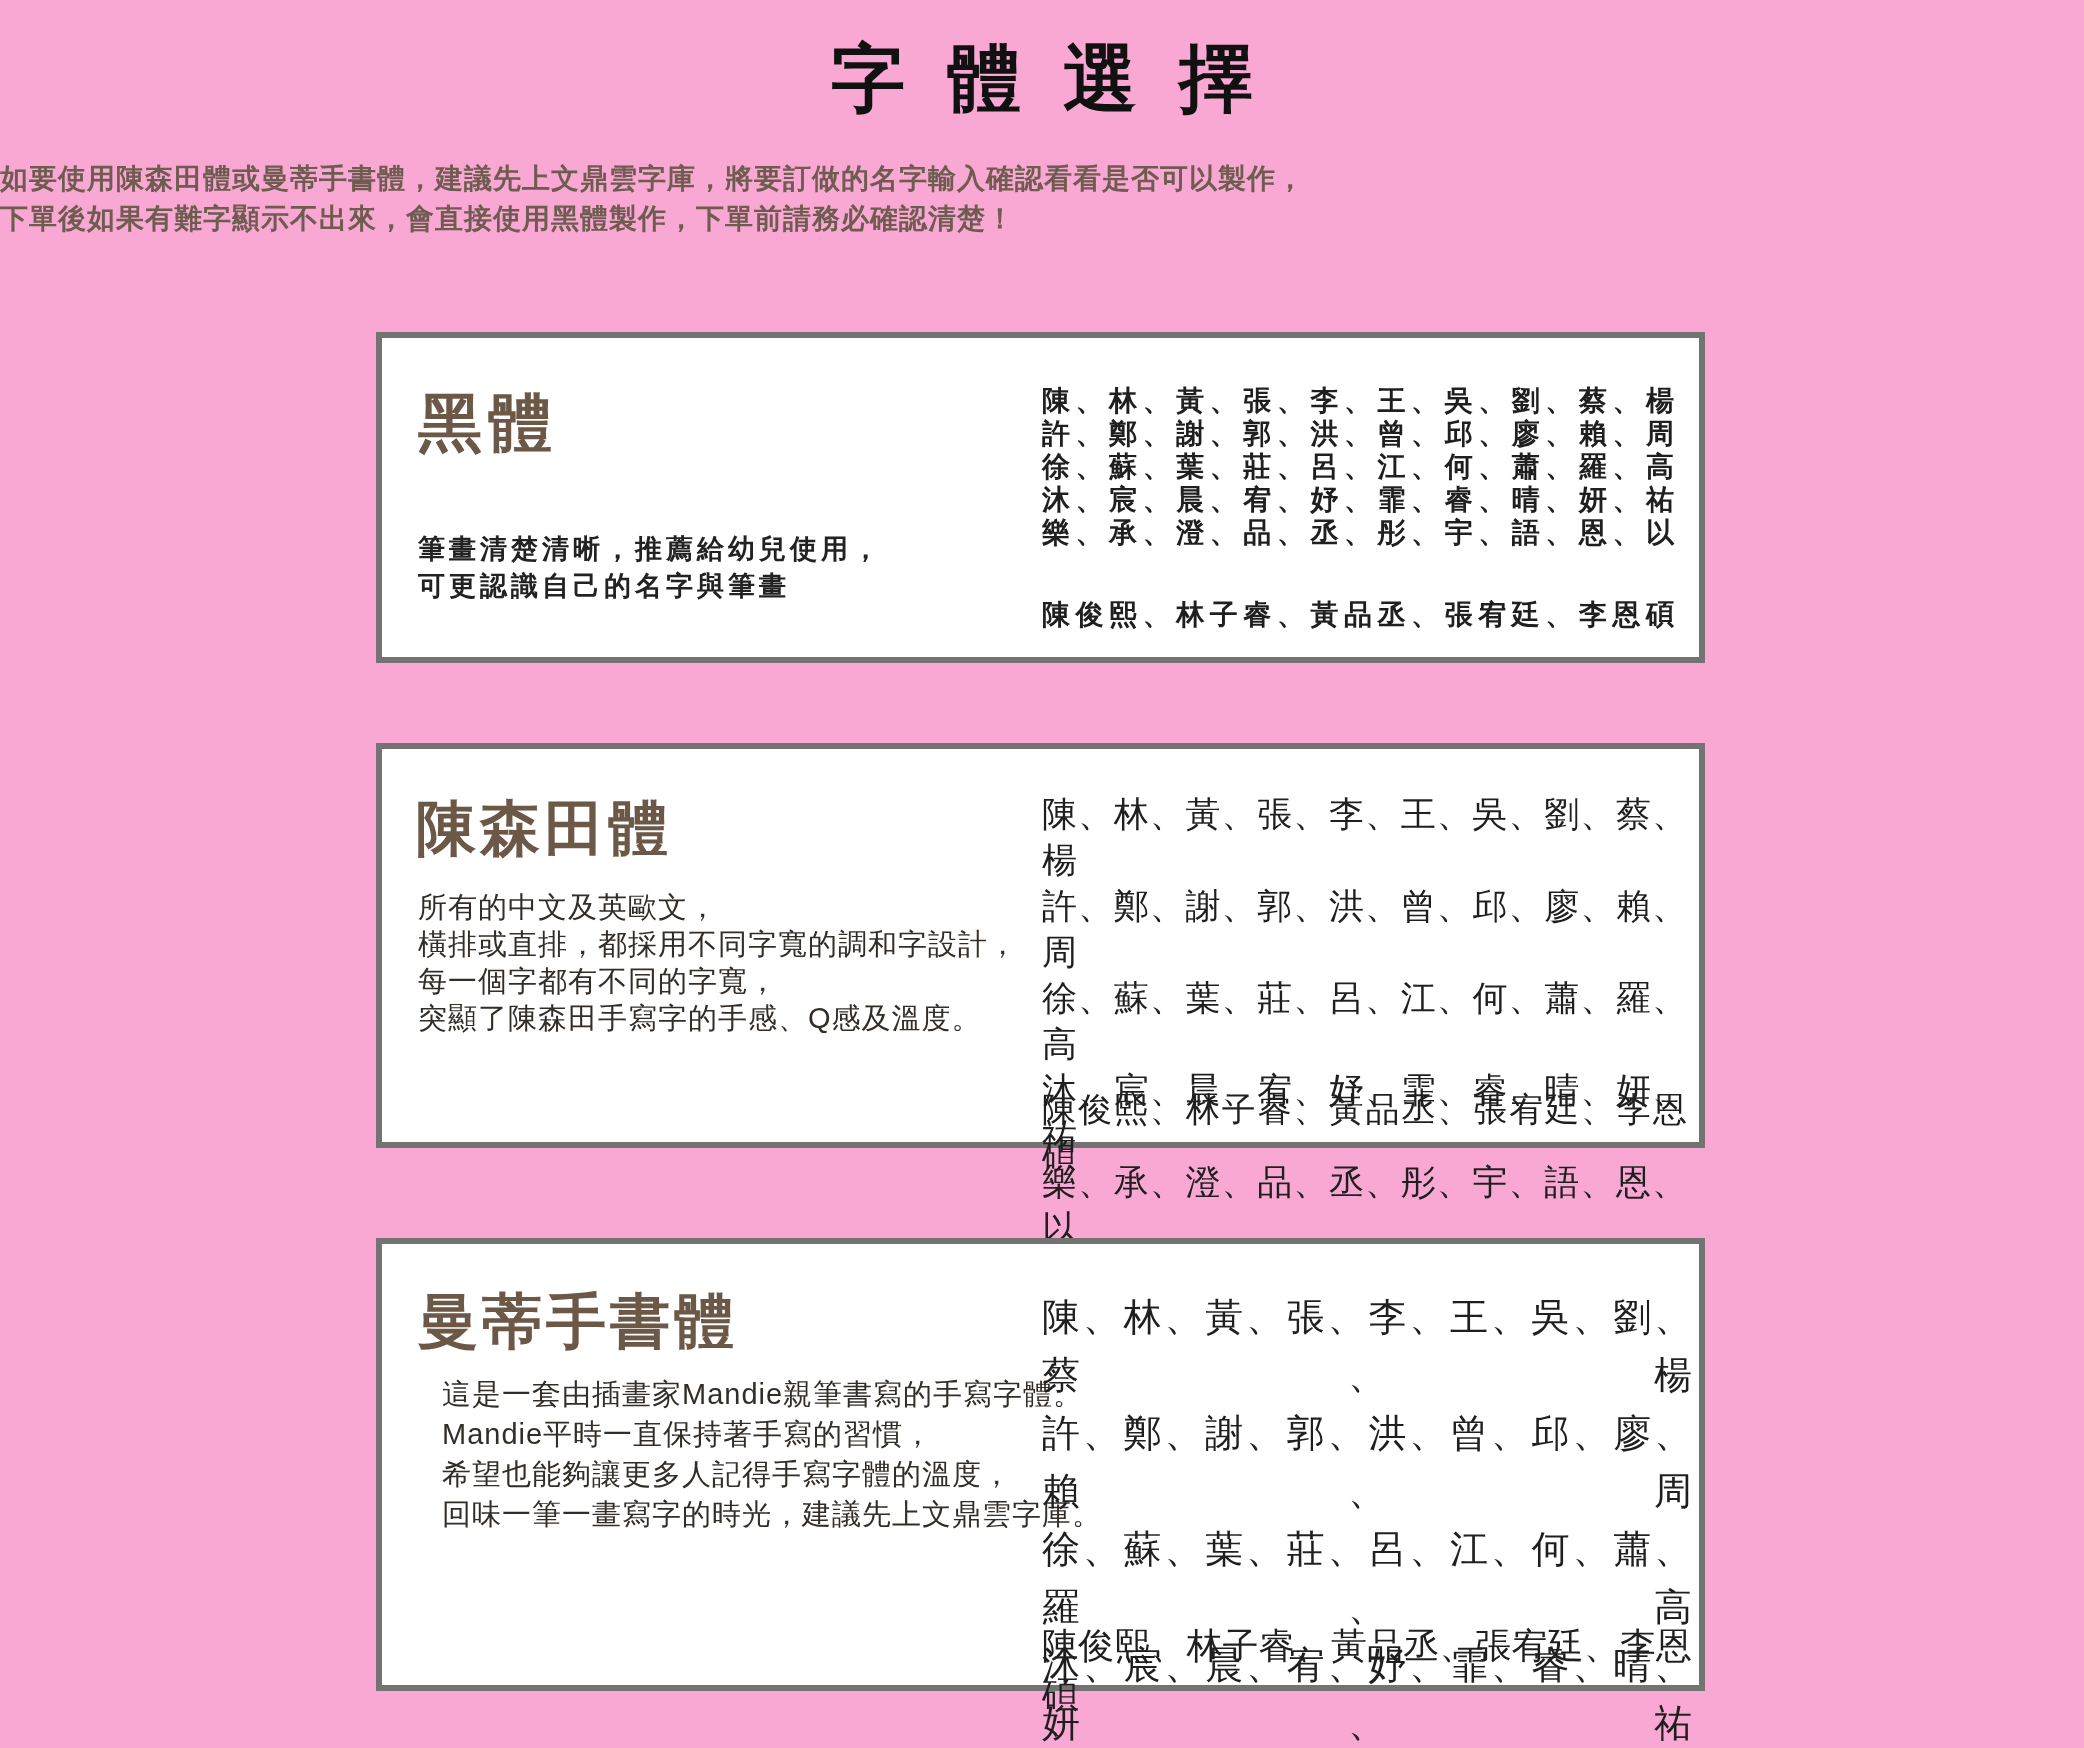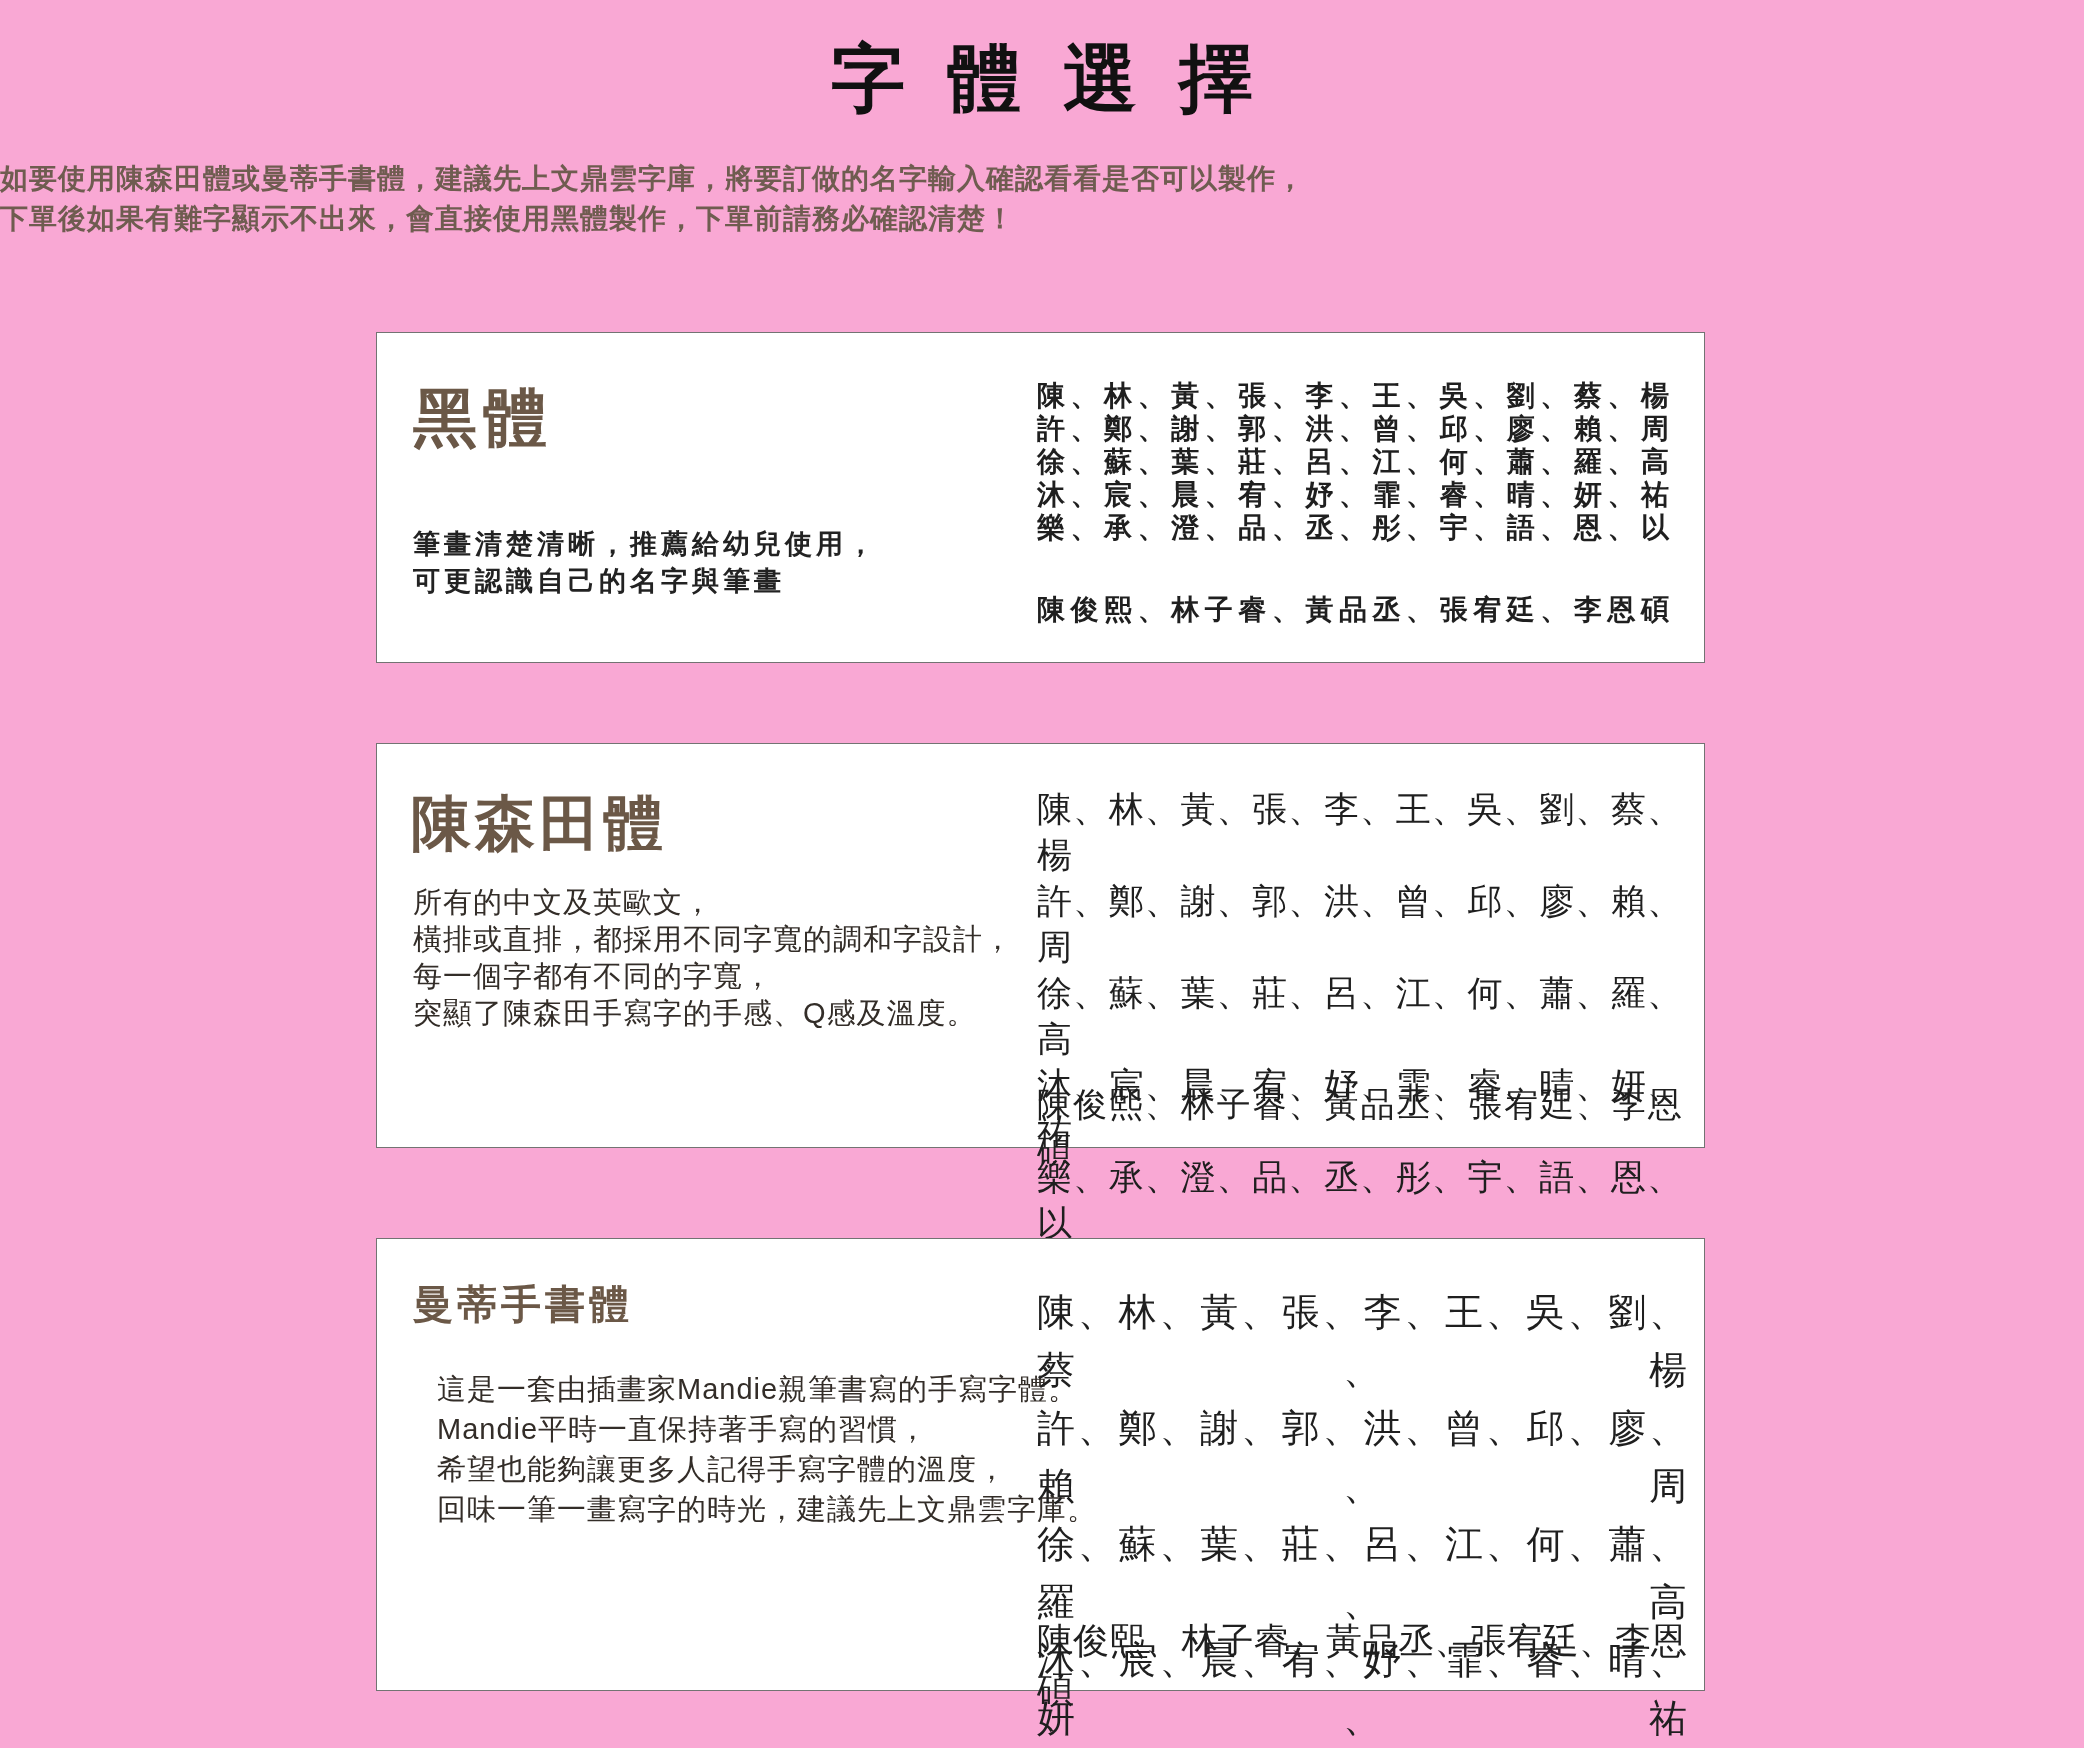--- a/index.html
+++ b/index.html
@@ -37,38 +37,38 @@
     letter-spacing: 1px;
   }
   .subtitle.line1 { top: 160px; }
   .subtitle.line2 { top: 200px; }
 
   
   .font-card {
     position: absolute;
     left: 376px;
     width: 1329px;
-    border: 1px solid #737373;
+    border: 6px solid #737373;
     box-sizing: border-box;
     background: #ffffff;
   }
   .card-1 { top: 332px;  height: 331px; }
   .card-2 { top: 743px;  height: 405px; }
   .card-3 { top: 1238px; height: 453px; }
 
   .font-title {
     position: absolute;
     margin: 0;
     color: #6b5847;
     font-weight: 700;
     white-space: nowrap;
   }
   .card-1 .font-title { top: 42px;  left: 36px; font-size: 64px; letter-spacing: 6px; }
   .card-2 .font-title { top: 40px;  left: 34px; font-size: 60px; letter-spacing: 4px; }
-  .card-3 .font-title { top: 38px;  left: 36px; font-size: 40px; letter-spacing: 4px; }
+  .card-3 .font-title { top: 38px;  left: 36px; font-size: 60px; letter-spacing: 4px; }
 
   .font-desc { position: absolute; left: 36px; margin: 0; }
   .font-desc .desc-line { white-space: nowrap; }
   .card-1 .font-desc { top: 148px; font-size: 27px; line-height: 37px; letter-spacing: 4px; font-weight: 600; color: #222222; margin-top: 45px; }
   .card-2 .font-desc { top: 140px; font-size: 29px; line-height: 37px; letter-spacing: 1px; font-weight: 400; color: #332d28; }
   .card-3 .font-desc { top: 130px; font-size: 29px; line-height: 40px; letter-spacing: 1px; font-weight: 400; color: #332d28; margin-left: 24px; }
 
   .char-grid { position: absolute; }
   .grid-row {
     text-align: justify;

